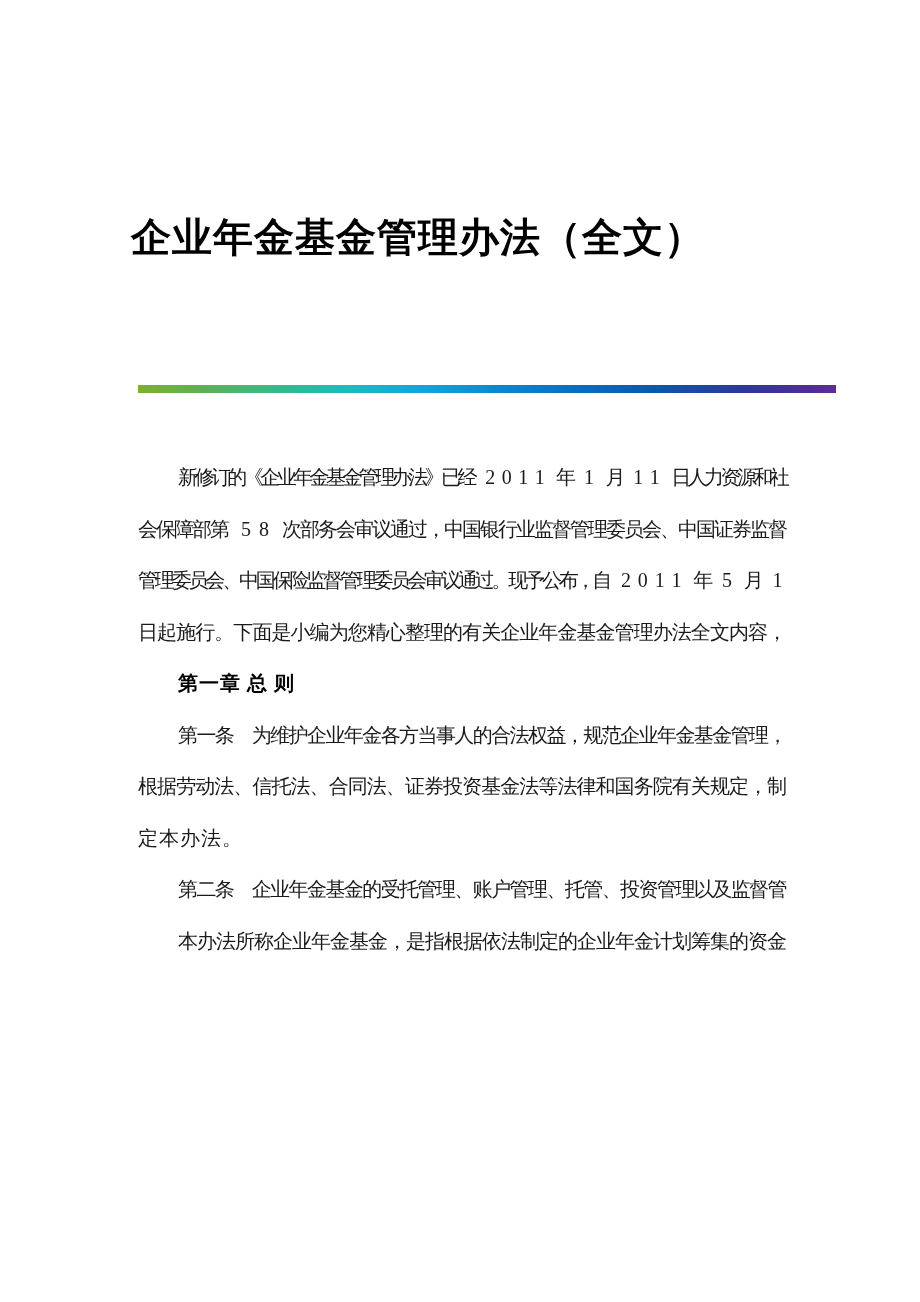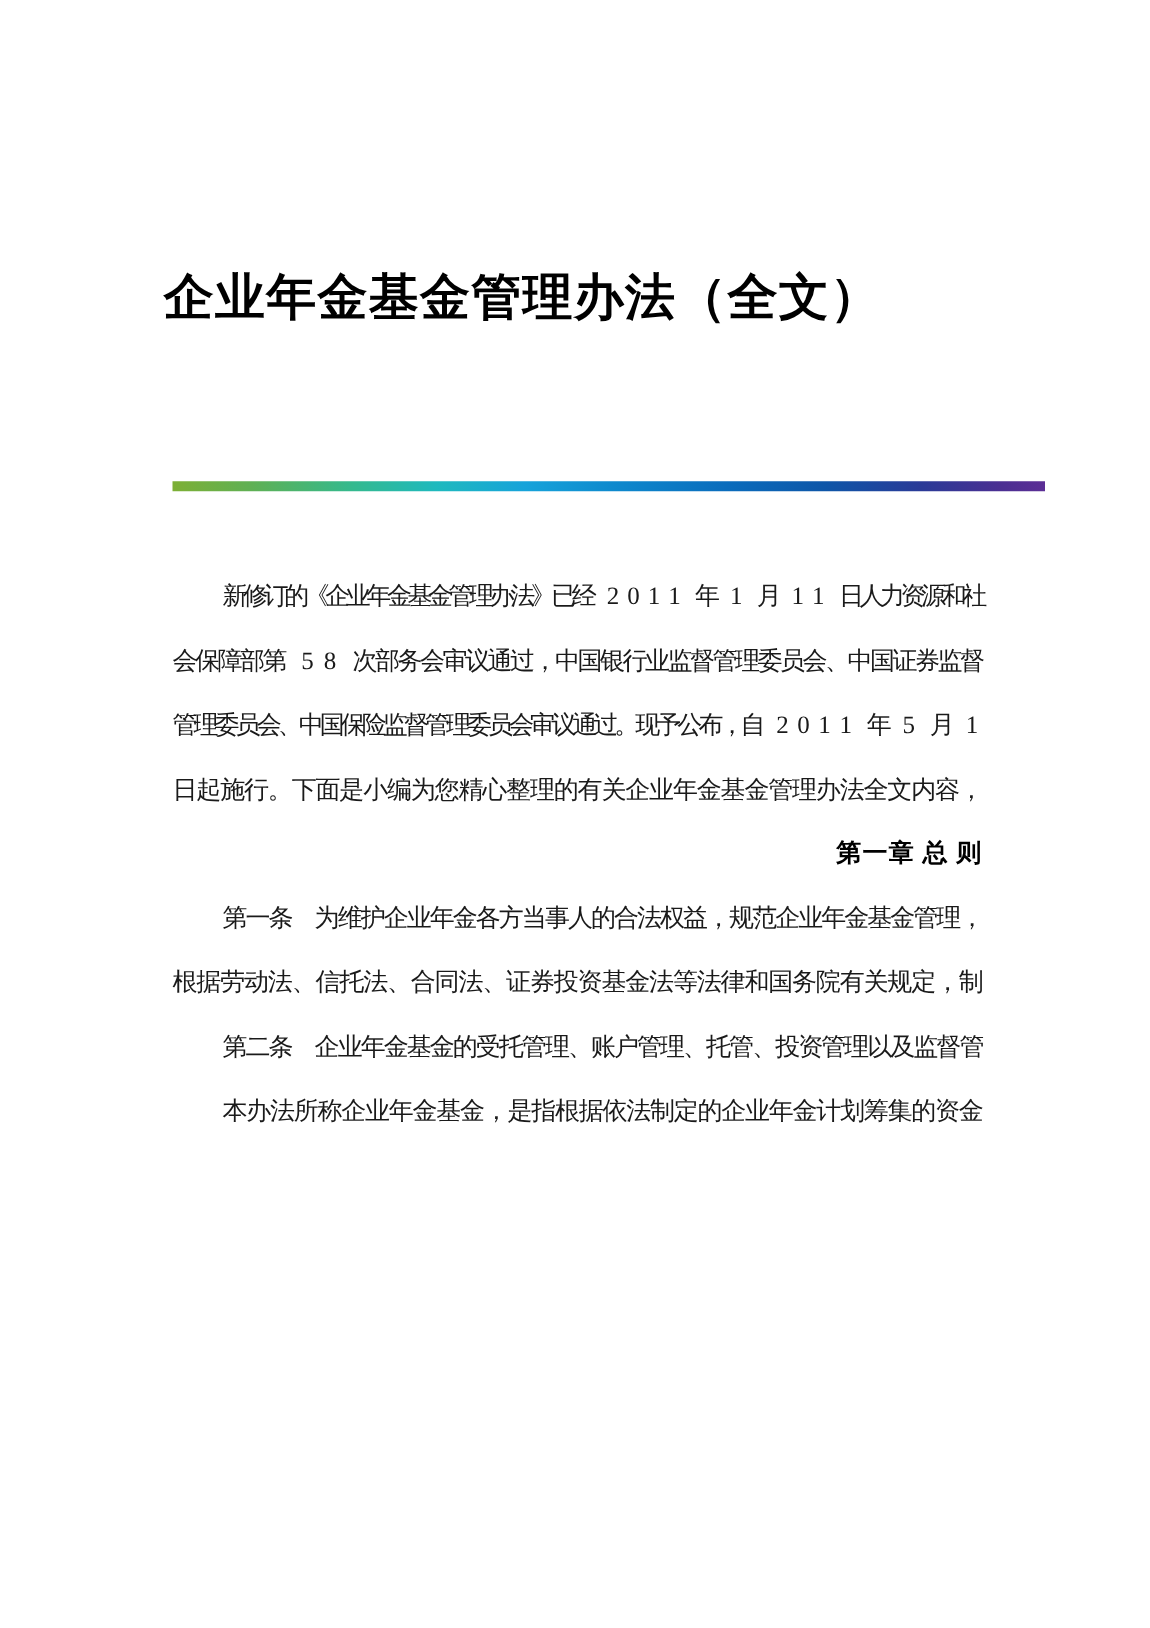--- a/index.html
+++ b/index.html
@@ -49,21 +49,20 @@
     color: #1a1a1a;
     letter-spacing: 1px;
     white-space: nowrap;
   }
   .doc-line.heading {
     font-weight: 700;
     color: #000000;
   }
   .doc-line.indent:not(.fill) {
     padding-left: 40px;
-    text-align: right;
   }
   
   .doc-line.fill {
     display: flex;
     letter-spacing: 0;
   }
   .doc-line.fill .ch {
     flex: 1 1 0;
     text-align: center;
     min-width: 0;
@@ -314,20 +313,21 @@
         <span class="ch">国</span>
         <span class="ch">务</span>
         <span class="ch">院</span>
         <span class="ch">有</span>
         <span class="ch">关</span>
         <span class="ch">规</span>
         <span class="ch">定</span>
         <span class="ch">，</span>
         <span class="ch">制</span>
       </div>
+      <div class="doc-line body">定本办法。</div>
       <div class="doc-line body indent fill">
         <span class="indent-spacer"></span>
         <span class="ch">第</span>
         <span class="ch">二</span>
         <span class="ch">条</span>
         <span class="ch sp-full"></span>
         <span class="ch">企</span>
         <span class="ch">业</span>
         <span class="ch">年</span>
         <span class="ch">金</span>

